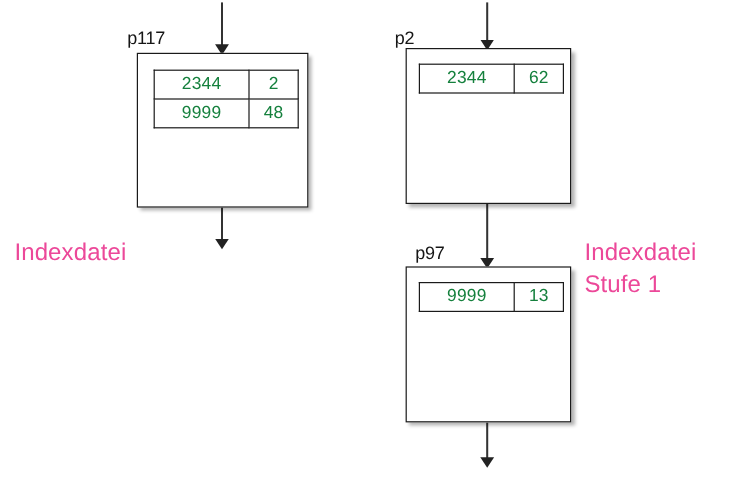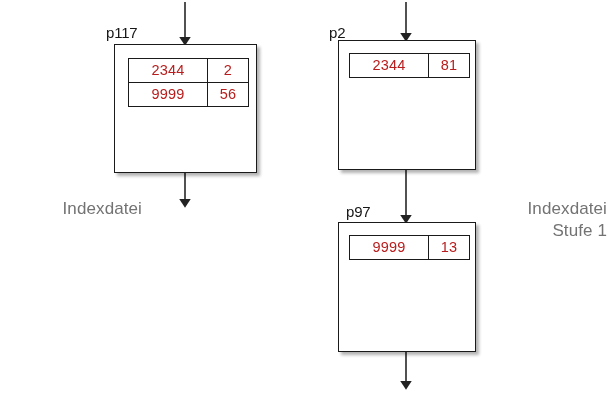--- a/index.html
+++ b/index.html
@@ -46,36 +46,36 @@
   
   .keytable {
     position: absolute;
     border-collapse: collapse;
     table-layout: fixed;
     background: #ffffff;
   }
   .keytable td {
     border: 1.3px solid #1a1a1a;
     font-size: 14.5px;
-    color: #b91c1c;
+    color: #15803d;
     text-align: center;
     padding: 0;
     height: 23px;
     line-height: 23px;
     letter-spacing: 0.2px;
   }
   .keytable td.col-key   { width: 78px; }
   .keytable td.col-ptr   { width: 40px; }
 
   
   .caption {
     position: absolute;
-    font-size: 17px;
-    color: #737373;
-    text-align: right;
+    font-size: 20px;
+    color: #ec4899;
+    text-align: left;
     line-height: 1.32;
     white-space: nowrap;
     letter-spacing: 0.1px;
   }
 </style>
 </head>
 <body>
 
 <div id="canvas">
 
@@ -99,34 +99,34 @@
 
   <div class="block" style="left:114px; top:44px; width:143px; height:129px;">
     <table class="keytable" style="left:13px; top:13px;">
       <tbody>
         <tr>
           <td class="col-key">2344</td>
           <td class="col-ptr">2</td>
         </tr>
         <tr>
           <td class="col-key">9999</td>
-          <td class="col-ptr">56</td>
+          <td class="col-ptr">48</td>
         </tr>
       </tbody>
     </table>
   </div>
 
   <div class="block-label" style="left:329px; top:24px;text-align:center;">p2</div>
 
   <div class="block" style="left:338px; top:40px; width:138px; height:130px;">
     <table class="keytable" style="left:10px; top:12px;">
       <tbody>
         <tr>
           <td class="col-key">2344</td>
-          <td class="col-ptr">81</td>
+          <td class="col-ptr">62</td>
         </tr>
       </tbody>
     </table>
   </div>
 
   <div class="block-label" style="left:327px; top:203px;margin-left:19px;">p97</div>
 
   <div class="block" style="left:338px; top:222px; width:138px; height:130px;">
     <table class="keytable" style="left:10px; top:12px;">
       <tbody>

